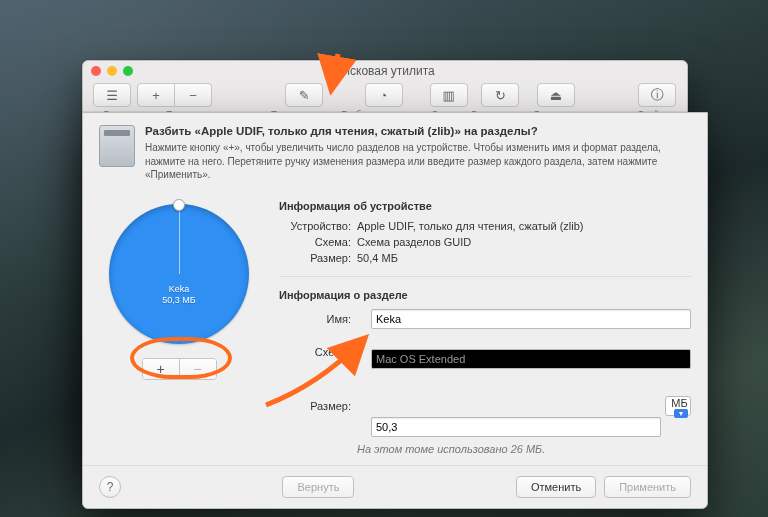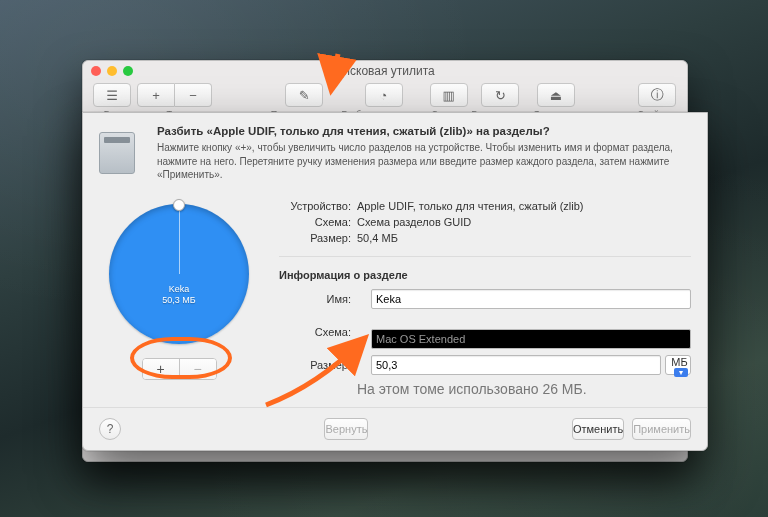--- a/index.html
+++ b/index.html
@@ -21,21 +21,21 @@
   .tb-seg .tb-btn{border-radius:0;}
   .tb-seg .tb-btn:first-child{border-radius:4px 0 0 4px;}
   .tb-seg .tb-btn:last-child{border-radius:0 4px 4px 0;border-left:0;}
   .tb-label{font-size:9px;color:#777;margin-top:2px;text-align:center;white-space:nowrap;}
   .tb-spacer{flex:1;}
   .tb-row{display:flex;gap:4px;}
 
   
   .sheet{position:absolute;left:82px;top:112px;width:624px;background:#efefef;border:1px solid #bcbcbc;border-radius:0 0 6px 6px;box-shadow:0 24px 50px rgba(0,0,0,.6),0 0 0 1px rgba(0,0,0,.08);}
   .sheet-inner{padding:12px 16px 10px 16px;}
-  .sheet-header{display:flex;gap:22px;align-items:center;}
+  .sheet-header{display:flex;gap:10px;align-items:flex-start;}
   .drive-icon{width:34px;height:40px;background:linear-gradient(#dadee2,#b7bfc6);border:1px solid #9aa3aa;border-radius:3px;position:relative;flex-shrink:0;}
   .drive-icon::after{content:"";position:absolute;left:4px;right:4px;top:4px;height:6px;background:#868f97;border-radius:1px;}
   .sheet-title{font-weight:bold;font-size:11.5px;margin-bottom:4px;}
   .sheet-desc{font-size:10px;color:#555;line-height:1.35;}
 
   .sheet-body{display:flex;gap:20px;margin-top:18px;}
   .left-col{width:160px;display:flex;flex-direction:column;align-items:center;padding-top:4px;}
   .pie-wrap{position:relative;width:140px;height:140px;}
   .pie{width:140px;height:140px;border-radius:50%;background:conic-gradient(#2f8ff3 0deg 360deg);box-shadow:inset 0 2px 6px rgba(0,0,0,.25),0 1px 2px rgba(0,0,0,.2);}
   .pie-split{position:absolute;left:50%;top:0;width:1px;height:70px;background:rgba(255,255,255,.6);}
@@ -48,29 +48,29 @@
 
   .right-col{flex:1;}
   .sect-title{font-weight:bold;font-size:11px;margin:0 0 8px 0;}
   .kv{display:flex;align-items:center;margin-bottom:4px;}
   .kv .k{width:72px;text-align:right;padding-right:6px;color:#333;font-size:11px;}
   .kv .v{font-size:11px;color:#333;text-align:right;}
   .field-row{display:flex;align-items:center;margin-bottom:6px;}
   .field-row .k{width:72px;text-align:right;padding-right:20px;font-size:11px;}
   .text-input{flex:1;height:18px;border:1px solid #b9b9b9;border-radius:2px;background:#fff;padding:0 4px;font-size:11px;box-shadow:inset 0 1px 1px rgba(0,0,0,.08);}
   .text-input[disabled]{background:#000000;color:#999;margin-top:14px;}
-  .size-input{width:60px;}
+  .size-input{width:60px;margin-top:42px;}
   .unit-sel{margin-left:4px;display:flex;align-items:center;height:18px;border:1px solid #b9b9b9;border-radius:3px;background:#fff;font-size:11px;padding:0 2px 0 5px;flex-direction:column;}
   .unit-sel .chev{width:14px;height:14px;margin-left:3px;background:#3b7ded;border-radius:2px;color:#fff;display:flex;align-items:center;justify-content:center;font-size:8px;}
-  .hint{font-size:14px;color:#777;margin-left:78px;margin-top:0;}
+  .hint{font-size:11px;color:#777;margin-left:78px;margin-top:0;font-style:italic;}
 
   .sheet-footer{display:flex;align-items:center;padding:10px 16px;border-top:1px solid #dcdcdc;gap:8px;}
   .help-btn{width:20px;height:20px;border-radius:50%;border:1px solid #c0c0c0;background:linear-gradient(#fdfdfd,#eee);display:flex;align-items:center;justify-content:center;color:#666;font-size:12px;}
   .spacer{flex:1;}
-  .mac-btn{height:20px;padding:0 0;border:1px solid #c0c0c0;border-radius:4px;background:linear-gradient(#fdfdfd,#f0f0f0);font-size:11px;color:#333;display:flex;align-items:center;}
+  .mac-btn{height:20px;padding:0 14px;border:1px solid #c0c0c0;border-radius:4px;background:linear-gradient(#fdfdfd,#f0f0f0);font-size:11px;color:#333;display:flex;align-items:center;}
   .mac-btn.dim{color:#aaa;}
   
   .arrow{position:absolute;pointer-events:none;}
   .arrow svg{overflow:visible;}
 
   .hr{border:0;border-top:1px solid #dcdcdc;margin:12px 0;}
 </style>
 </head>
 <body>
 
@@ -165,20 +165,21 @@
         <div style="position:relative;">
           <div class="pm-wrap">
             <div class="pm-btn">+</div>
             <div class="pm-btn minus">−</div>
           </div>
           <div class="anno-circle" style="left:-12px;top:-7px;width:94px;height:34px;"></div>
         </div>
       </div>
 
       <div class="right-col">
+        <div class="sect-title">Информация об устройстве</div>
         <div class="kv">
             <span class="k">Устройство:</span>
             <span class="v">Apple UDIF, только для чтения, сжатый (zlib)</span>
           </div>
         <div class="kv">
             <span class="k">Схема:</span>
             <span class="v">Схема разделов GUID</span>
           </div>
         <div class="kv">
             <span class="k">Размер:</span>

